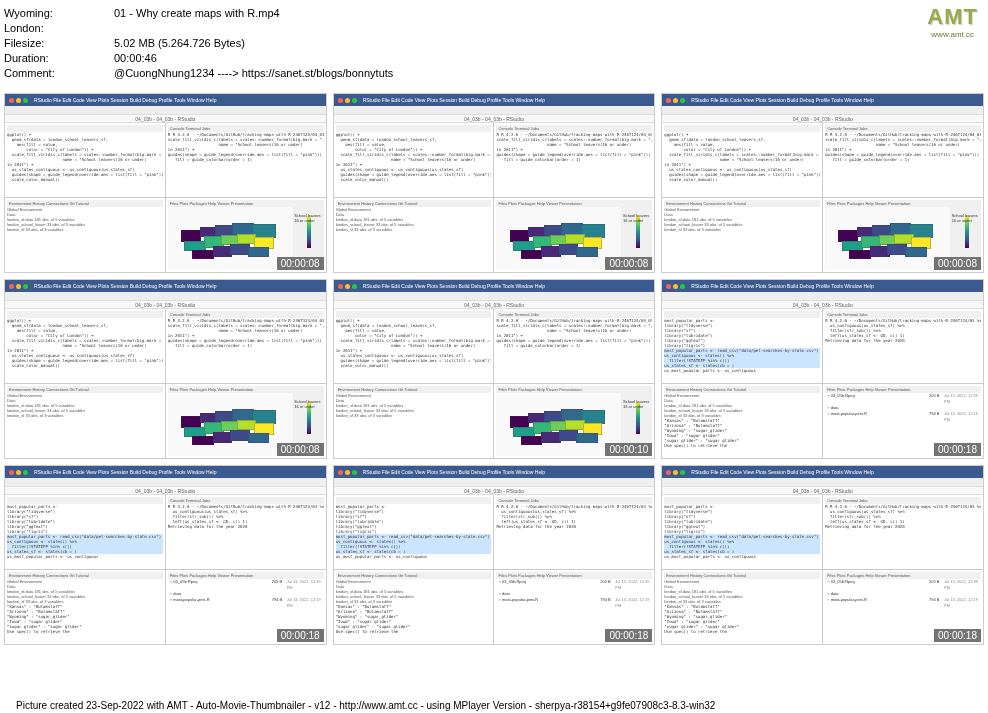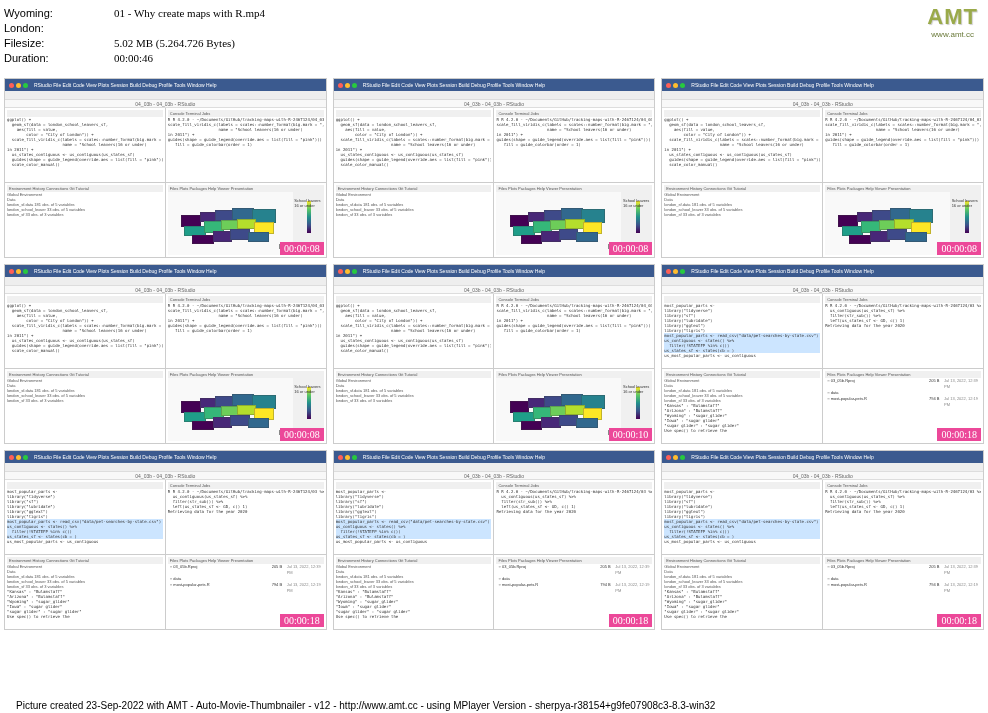--- a/index.html
+++ b/index.html
@@ -36,21 +36,20 @@
   display: flex;
   font-size: 11px;
   line-height: 15px;
 }
 .info-label {
   width: 110px;
   color: #000;
 }
 .info-value {
   color: #000;
-  font-family: Liberation Serif, serif;
 }
 .grid {
   display: grid;
   grid-template-columns: repeat(3, 1fr);
   gap: 6px;
   padding: 0 4px;
 }
 .thumb {
   position: relative;
   border: 1px solid #ccc;
@@ -173,24 +172,24 @@
 }
 .env-line {
   font-size: 4px;
   line-height: 5px;
   color: #555;
 }
 .timestamp {
   position: absolute;
   bottom: 2px;
   right: 2px;
-  background: #ec4899;
+  background: #737373;
   color: #fff;
   font-size: 10px;
-  font-family: Liberation Serif, serif;
+  font-family: Liberation Sans, sans-serif;
   padding: 1px 4px;
 }
 .file-browser {
   background: #fff;
   height: calc(100% - 7px);
 }
 .file-row {
   font-size: 4px;
   line-height: 6px;
   color: #333;
@@ -230,20 +229,24 @@
       <div class="info-row">
         <div class="info-label">London:</div>
       </div>
       <div class="info-row">
         <div class="info-label">Filesize:</div>
         <div class="info-value">5.02 MB (5.264.726 Bytes)</div>
       </div>
       <div class="info-row">
         <div class="info-label">Duration:</div>
         <div class="info-value">00:00:46</div>
+      </div>
+      <div class="info-row">
+        <div class="info-label">Comment:</div>
+        <div class="info-value">@CuongNhung1234 ----&gt; https://sanet.st/blogs/bonnytuts</div>
       </div>
     </div>
 </div>
 
 <div class="grid" id="thumb-grid">
     <div class="thumb">
     <div class="thumb-menubar">
       <span class="tl-dot r"></span>
       <span class="tl-dot y"></span>
       <span class="tl-dot g"></span>

